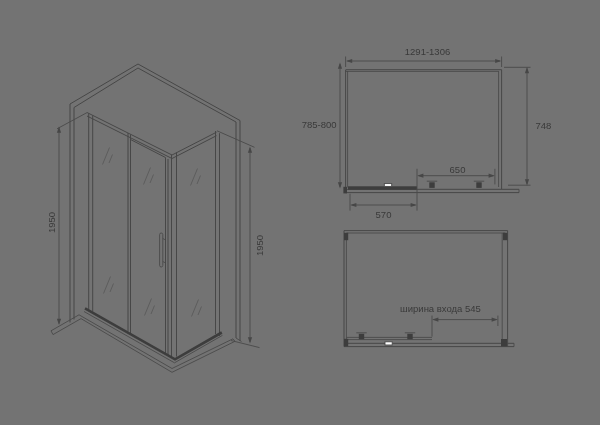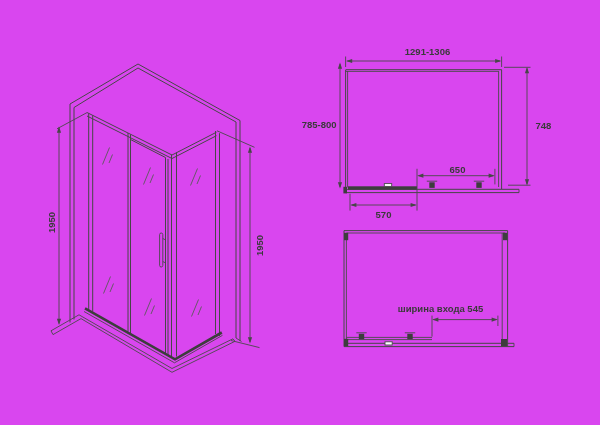--- a/index.html
+++ b/index.html
@@ -1,16 +1,16 @@
 <!DOCTYPE html>
 <html><head>
 <meta charset="utf-8">
 <style>
   html,body{margin:0;padding:0;background:#ffffff;}
-  #canvas{position:relative;width:600px;height:425px;background:#d946ef;overflow:hidden;font-weight:bold;}
+  #canvas{position:relative;width:600px;height:425px;background:#737373;overflow:hidden;}
   svg{display:block;}
   .ln{fill:none;stroke:#474747;stroke-width:1;}
   .thin{fill:none;stroke:#4a4a4a;stroke-width:.9;}
   .band{fill:none;stroke:#3d3d3d;stroke-width:2.6;}
   .dim{fill:none;stroke:#4a4a4a;stroke-width:.9;}
   .arr{fill:#474747;stroke:none;}
   .solid{fill:#3d3d3d;stroke:none;}
   .clamp{fill:#ffffff;stroke:#474747;stroke-width:.9;}
   .shine{fill:none;stroke:#5a5a5a;stroke-width:.9;}
   text{font-family:"Liberation Sans",sans-serif;font-size:9.5px;fill:#3a3a3a;}

